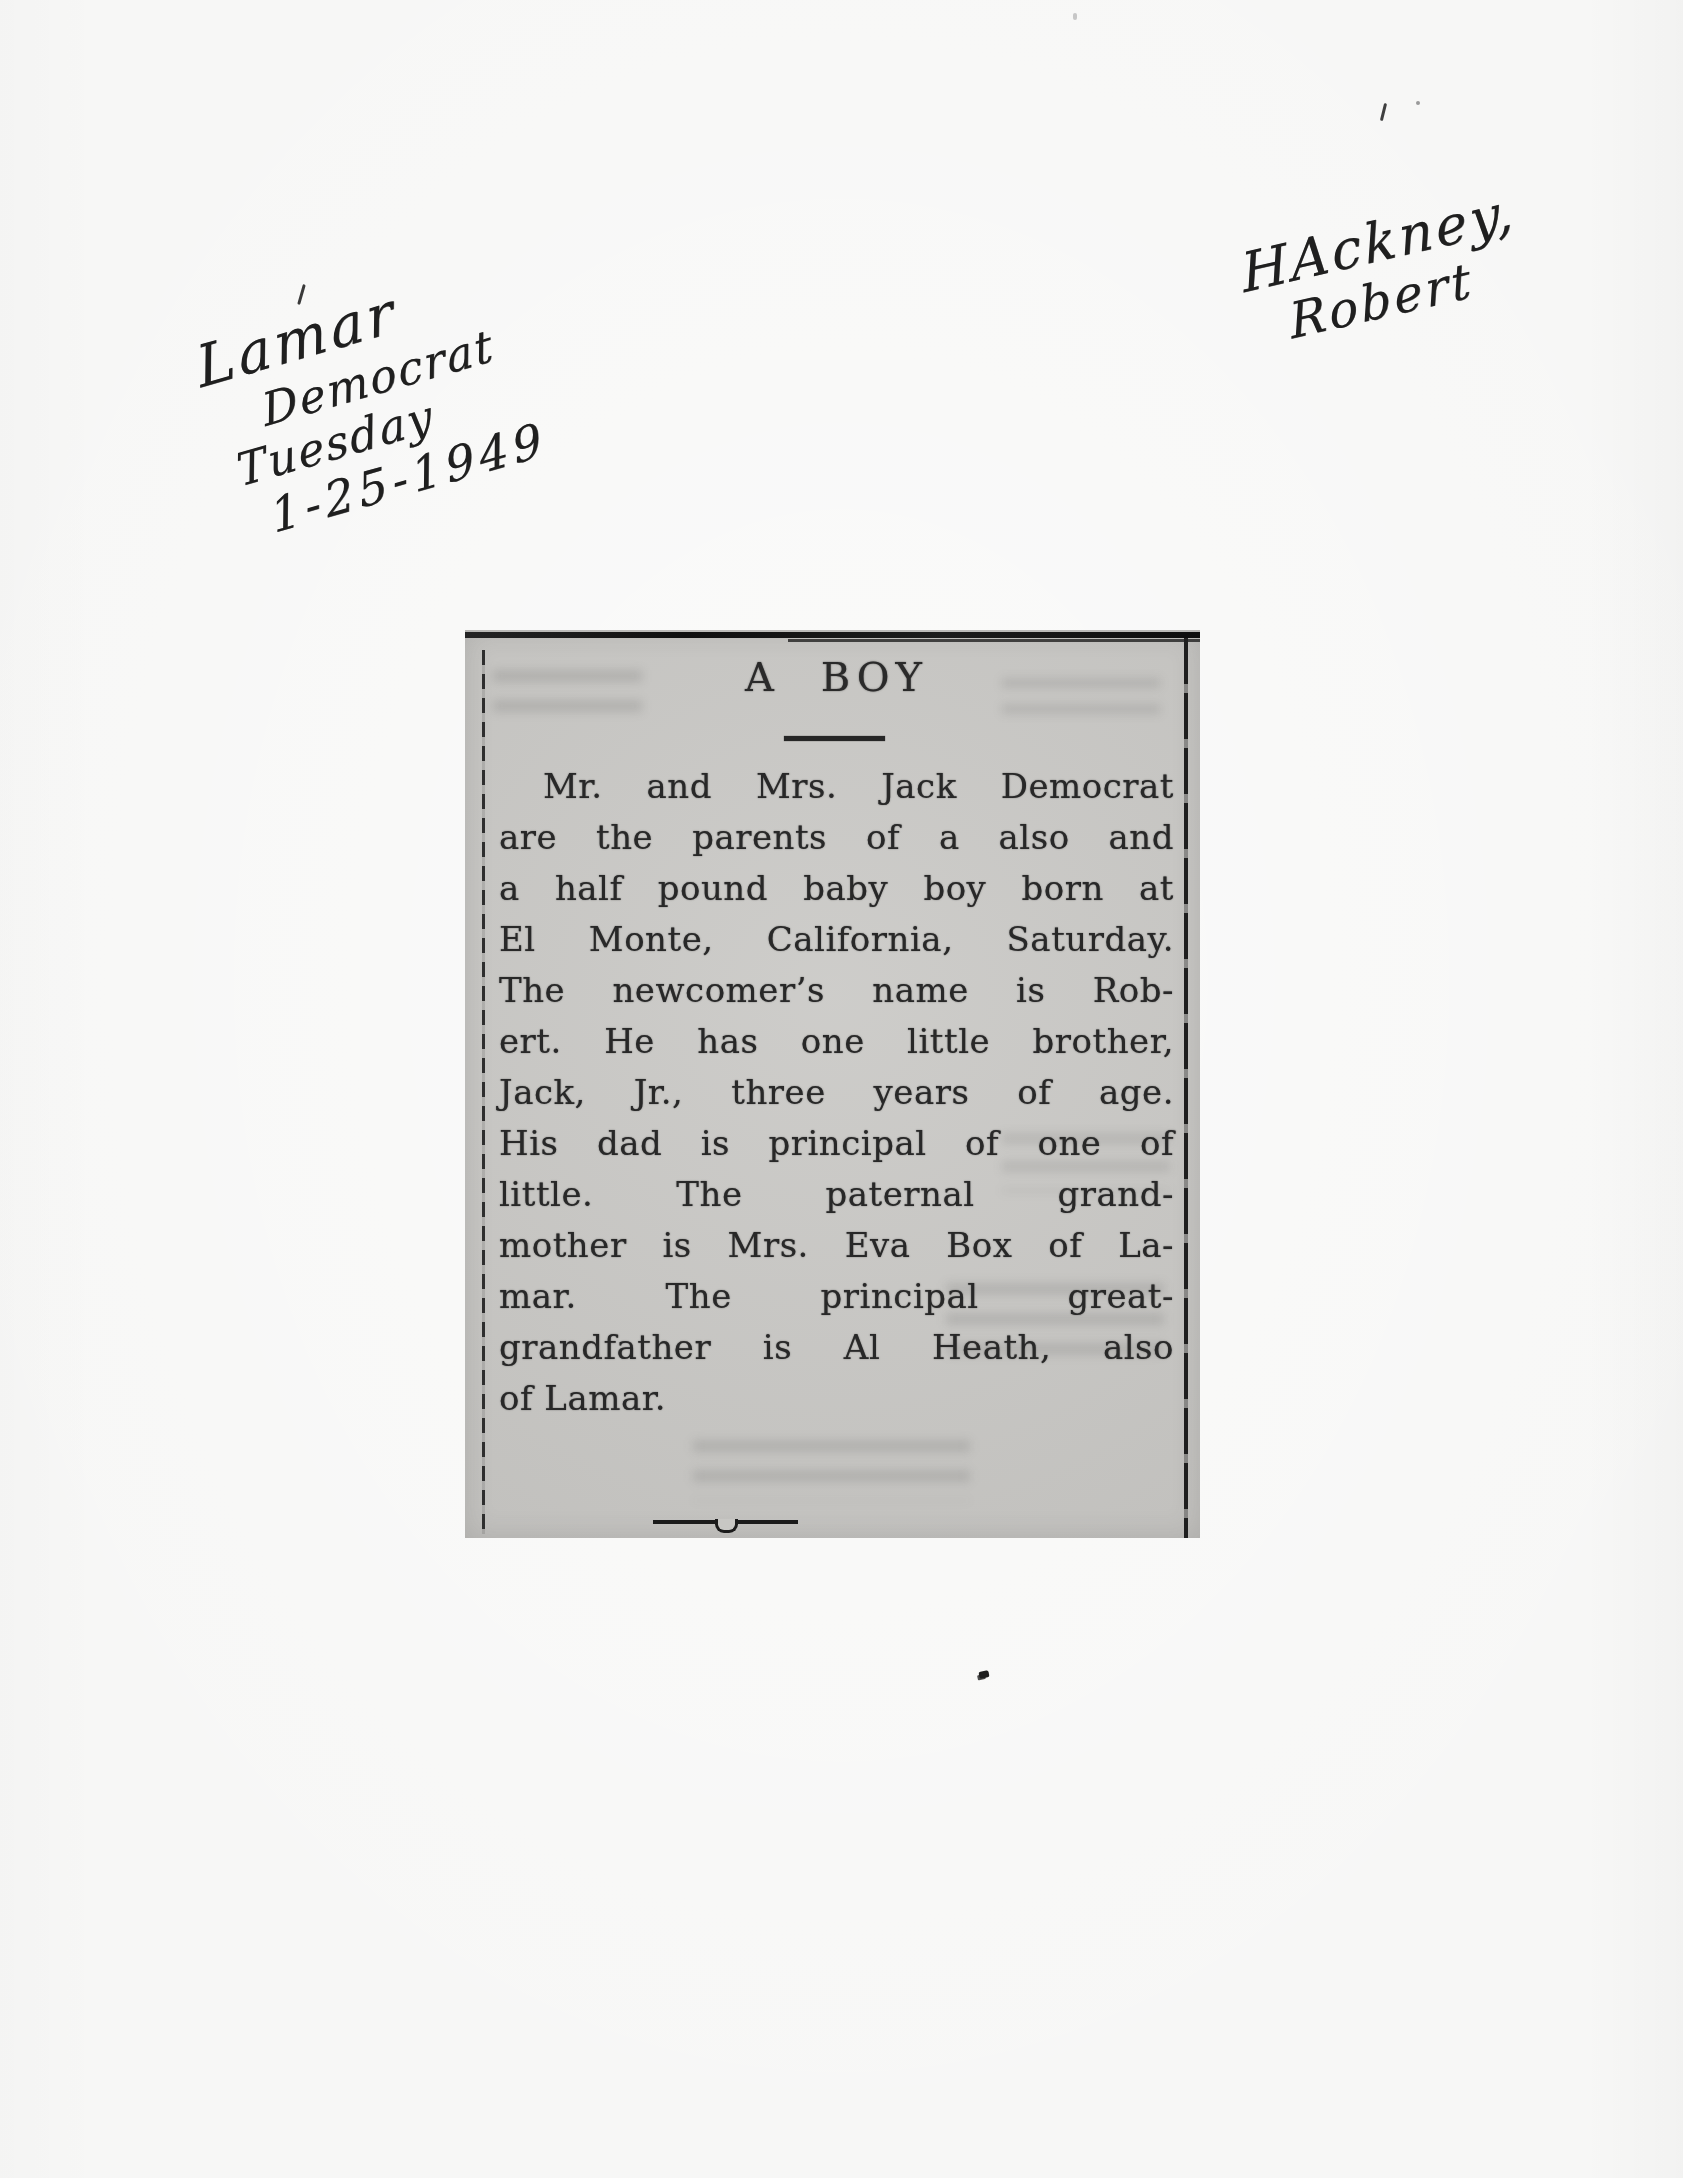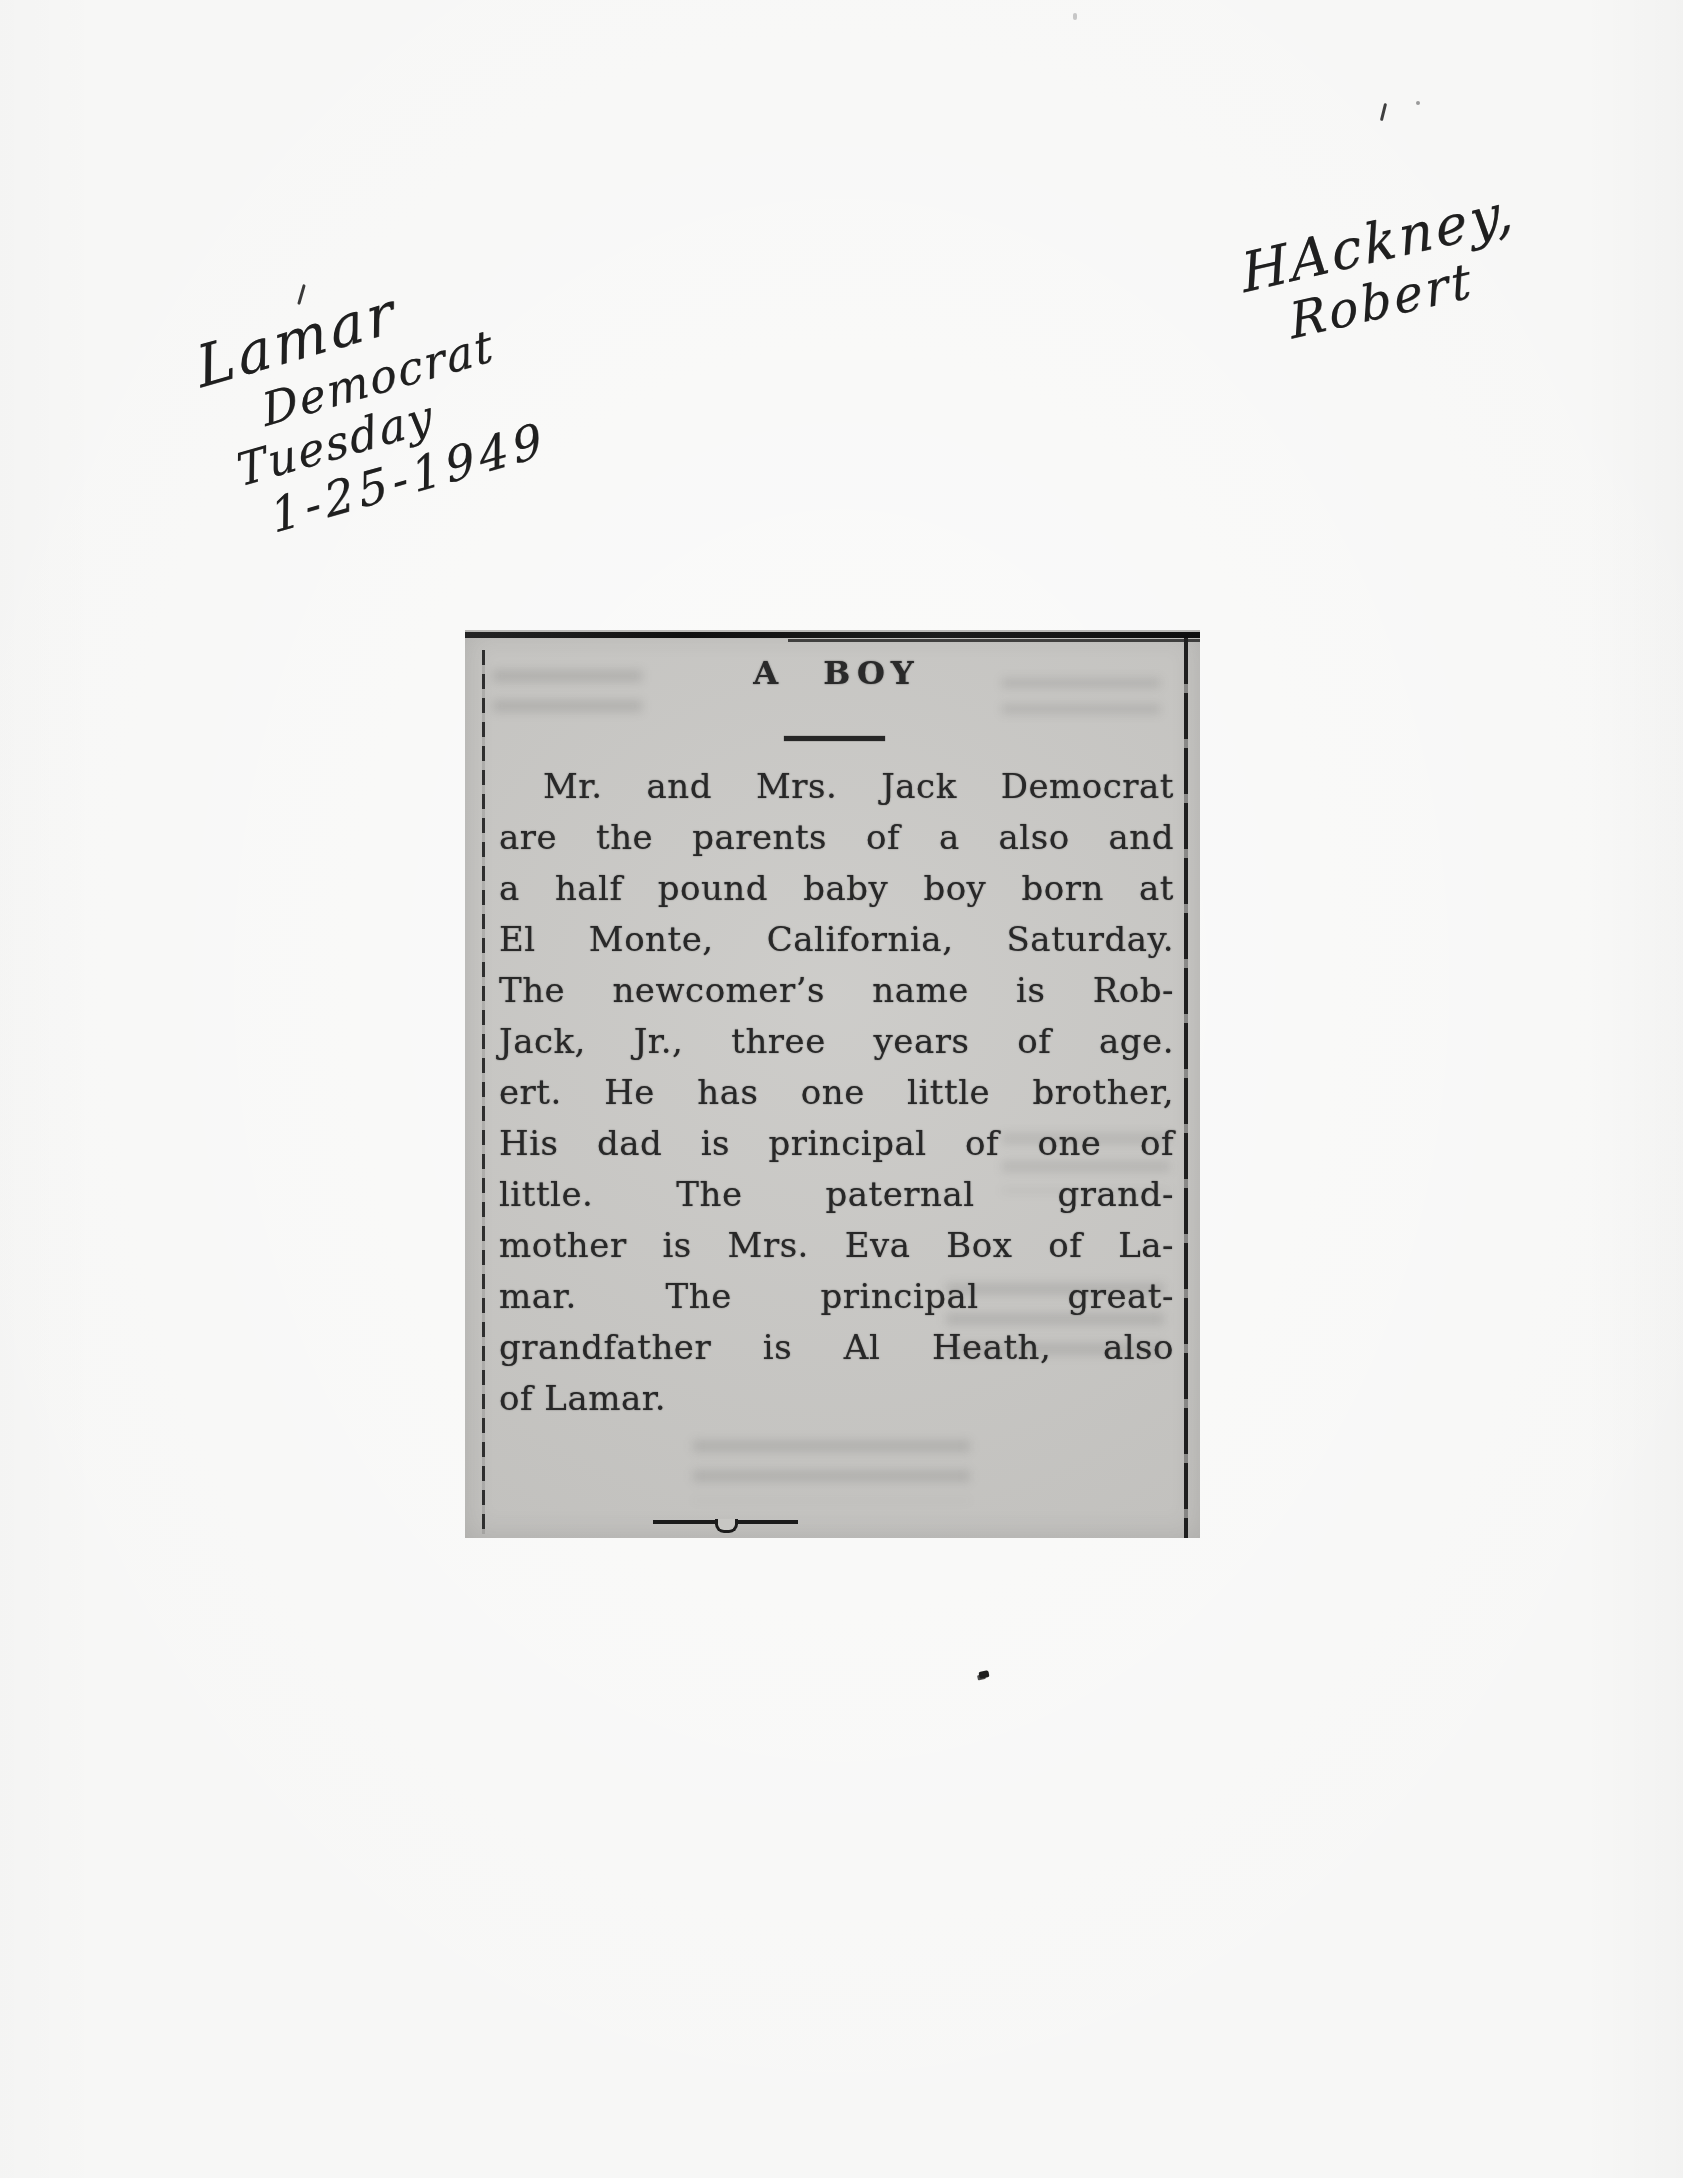--- a/index.html
+++ b/index.html
@@ -107,21 +107,21 @@
   .clip-rightline {
     position: absolute; right: 12px; top: 8px; bottom: 0; width: 4px;
     background: repeating-linear-gradient(180deg,
       #1f1f1f 0 46px, rgba(31,31,31,0.35) 46px 55px);
   }
 
   .headline {
     position: absolute; top: 24px; left: 34px; width: 675px;
     margin: 0;
     text-align: center;
-    font-size: 32px; font-weight: bold;
+    font-size: 40px; font-weight: normal;
     letter-spacing: 6px; word-spacing: 22px;
     color: #2a2a2a;
     text-shadow: 0 0 1.6px rgba(25,25,25,0.7);
   }
   .headline-rule {
     position: absolute; top: 106px; left: 319px; width: 101px; height: 5px;
     background: #262626;
     box-shadow: 0 0 1px rgba(0,0,0,0.6);
   }
 
@@ -200,22 +200,22 @@
 
     <h1 class="headline">A BOY</h1>
     <div class="headline-rule"></div>
 
     <div class="clip-body">
       <div class="bline first">Mr. and Mrs. Jack Democrat</div>
       <div class="bline">are the parents of a also and</div>
       <div class="bline">a half pound baby boy born at</div>
       <div class="bline">El Monte, California, Saturday.</div>
       <div class="bline">The newcomer’s name is Rob-</div>
+      <div class="bline">ert.  He has one little brother,</div>
       <div class="bline">Jack, Jr., three years of age.</div>
-      <div class="bline">ert.  He has one little brother,</div>
       <div class="bline">His dad is principal of one of</div>
       <div class="bline">little.  The paternal grand-</div>
       <div class="bline">mother is Mrs. Eva Box of La-</div>
       <div class="bline">mar.  The principal great-</div>
       <div class="bline">grandfather is Al Heath, also</div>
       <div class="bline last">of Lamar.</div>
     </div>
 
     <div class="bottom-rule">
       <div class="hook"></div>

